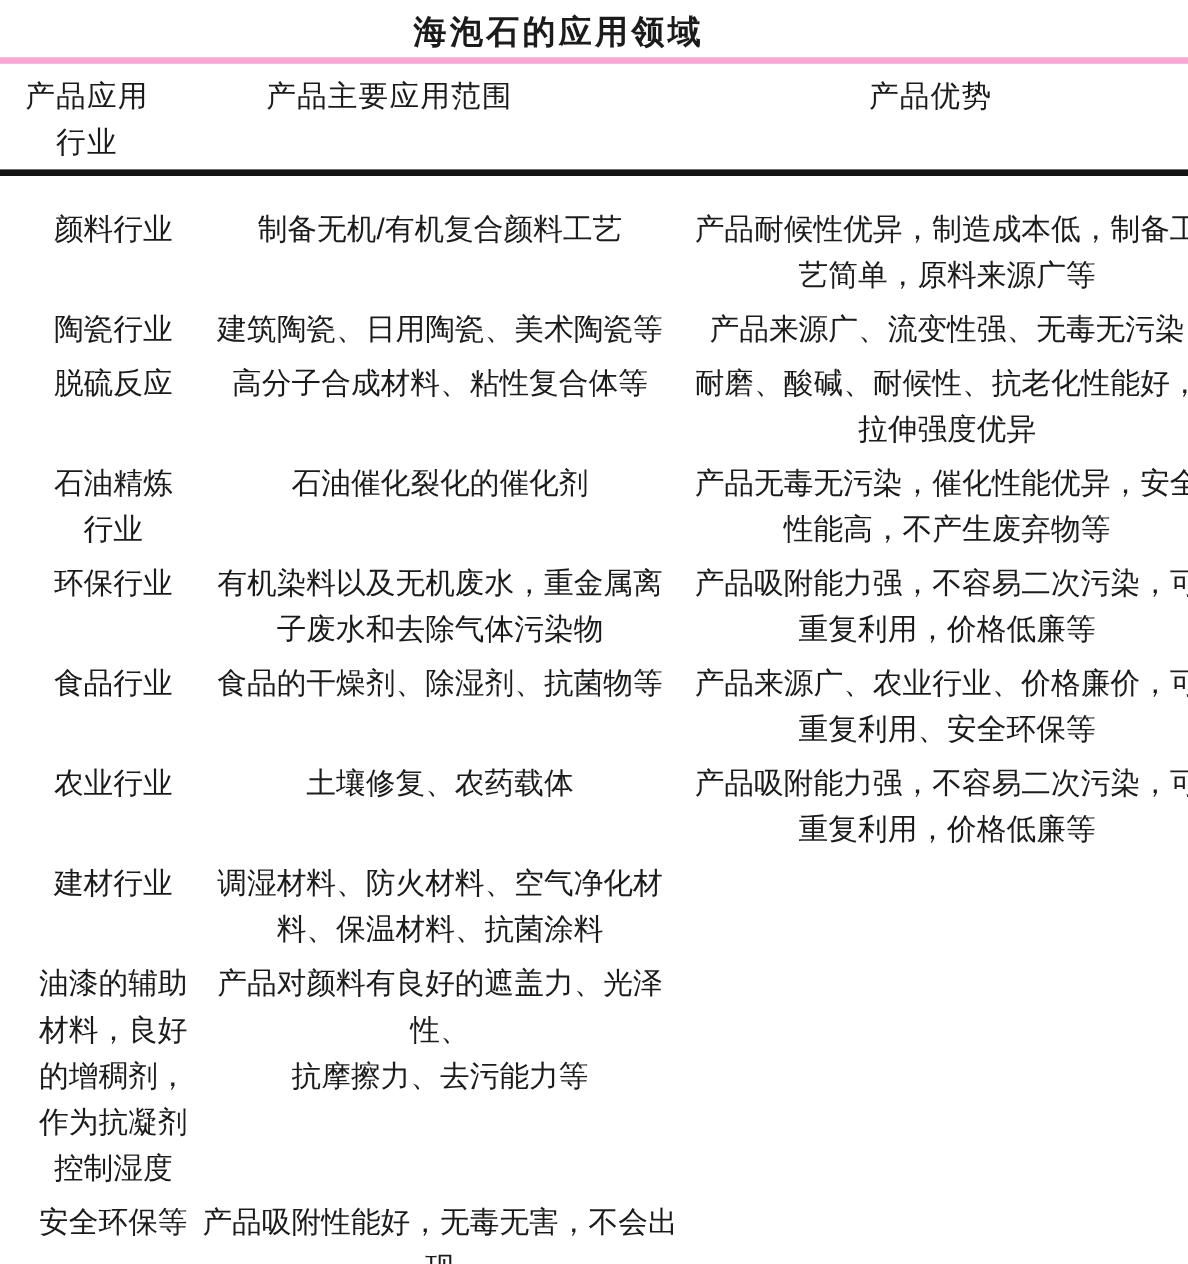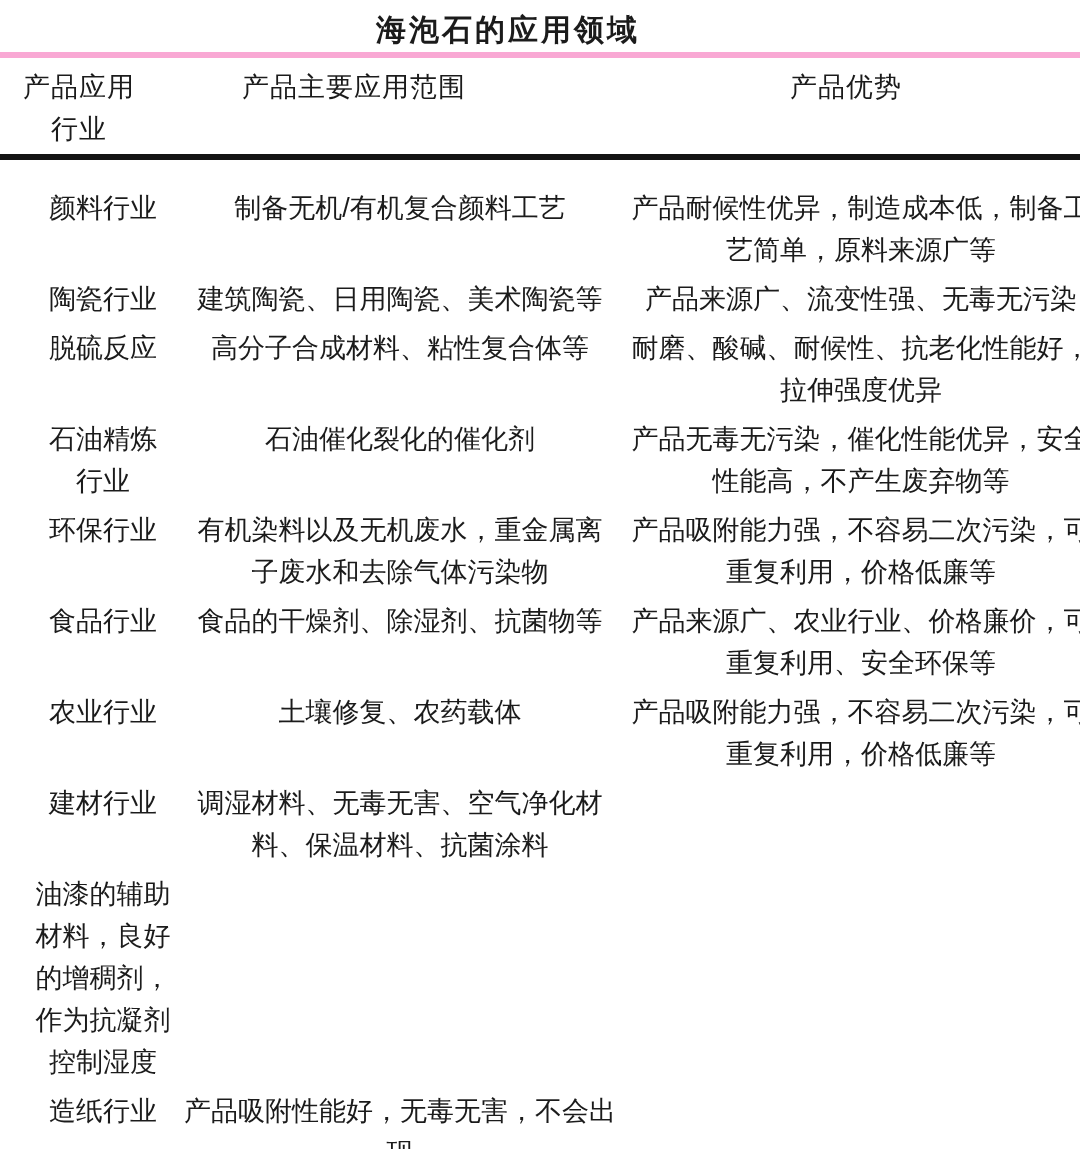--- a/index.html
+++ b/index.html
@@ -114,31 +114,33 @@
 
       <div class="t-row">
         <div class="cell">农业行业</div>
         <div class="cell">土壤修复、农药载体</div>
         <div class="cell">产品吸附能力强，不容易二次污染，可
 重复利用，价格低廉等</div>
       </div>
 
       <div class="t-row">
         <div class="cell">建材行业</div>
-        <div class="cell">调湿材料、无毒无害、空气净化材
+        <div class="cell">调湿材料、防火材料、空气净化材
 料、保温材料、抗菌涂料</div>
       </div>
 
       <div class="t-row">
         <div class="cell">油漆的辅助材料，良好的增稠剂，
 作为抗凝剂控制湿度</div>
+        <div class="cell">产品对颜料有良好的遮盖力、光泽性、
+抗摩擦力、去污能力等</div>
       </div>
 
 
       <div class="t-row">
-        <div class="cell">造纸行业</div>
+        <div class="cell">安全环保等</div>
         <div class="cell">产品吸附性能好，无毒无害，不会出现
 过敏现象，提高纸的阻燃力等</div>
       </div>
 
     </div>
   </div>
 </div>
 
 </body></html>

